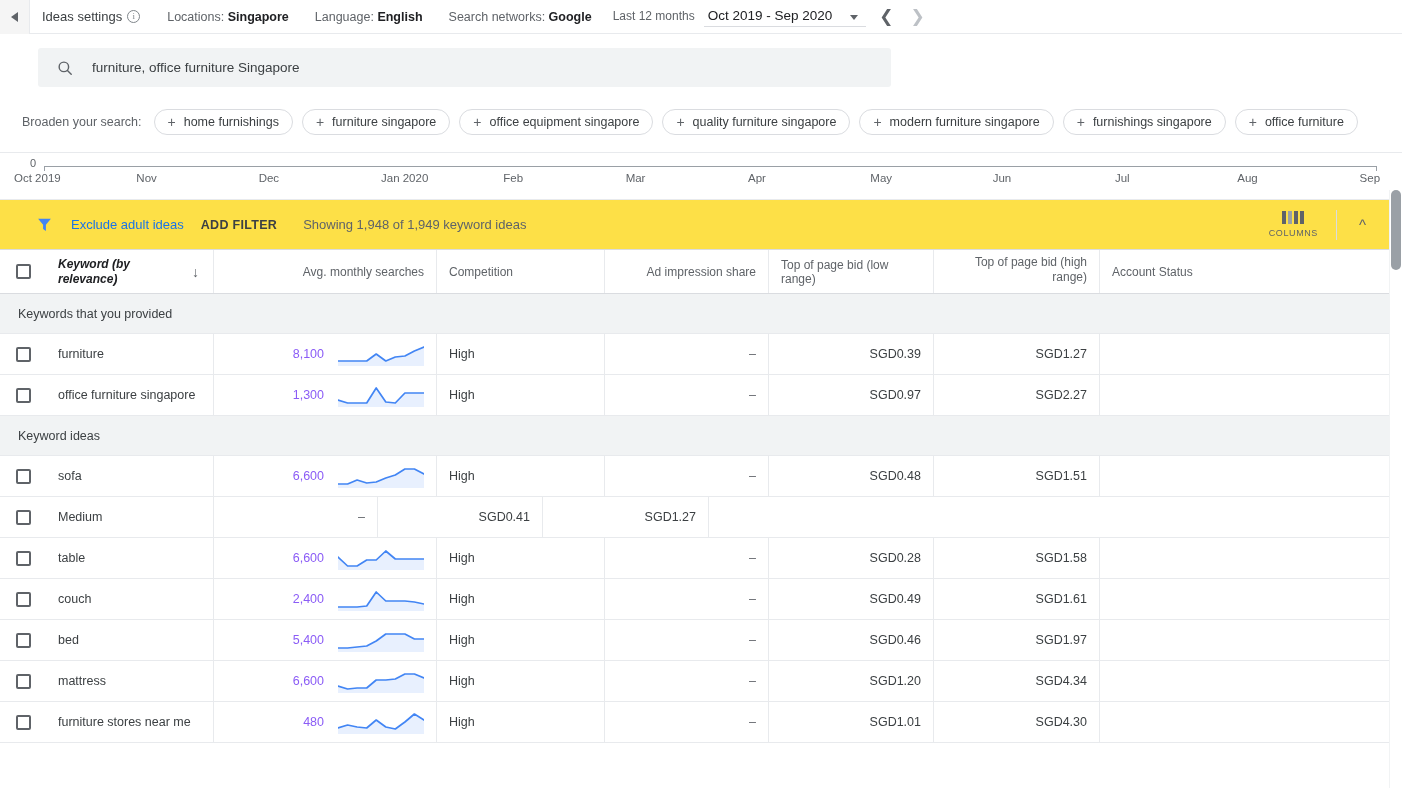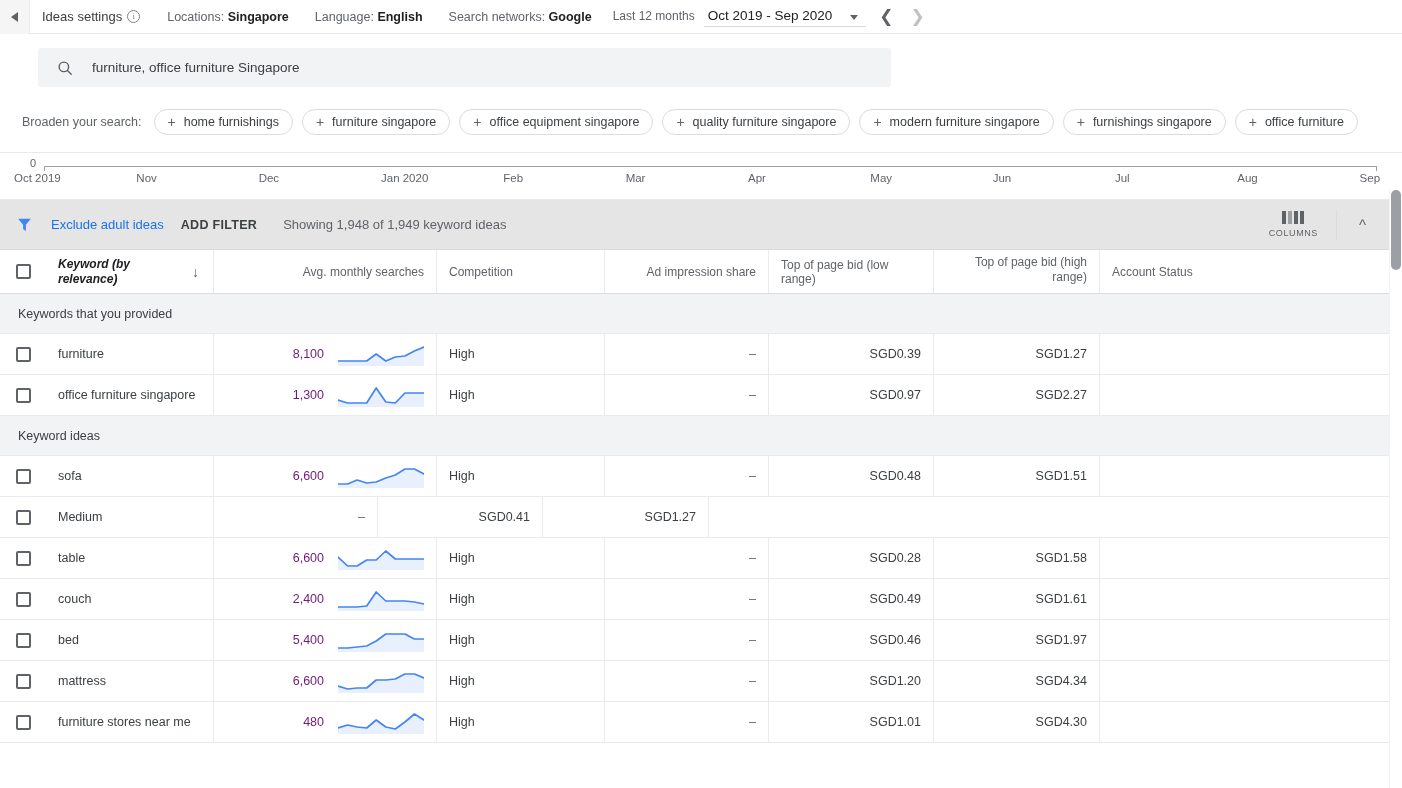--- a/index.html
+++ b/index.html
@@ -101,21 +101,21 @@
   .chart-months {
     position: absolute; left: 14px; right: 22px; top: 19px;
     display: flex; font-size: 11.5px; color: #5f6368;
   }
   .chart-months span { flex: 1 1 0; text-align: left; }
   .chart-months span:last-child { text-align: right; flex: 0 0 auto; }
 
   
   .filter-bar {
     height: 49px; display: flex; align-items: center;
-    padding-left: 16px; background: #e5e5e5;
+    padding-left: 36px; background: #fde047;
   }
   .funnel { width: 17px; height: 17px; margin-right: 18px; }
   .flt-link { color: #1a73e8; font-size: 13px; cursor: pointer; margin-right: 17px; }
   .flt-add { color: #3c4043; font-size: 12.5px; font-weight: 700; cursor: pointer; letter-spacing: .3px; }
   .flt-show { color: #5f6368; font-size: 13px; margin-left: 26px; }
   .filter-right {
     margin-left: auto; display: flex; align-items: center;
     padding-right: 18px; gap: 0;
   }
   .columns-btn {
@@ -156,21 +156,21 @@
     width: 15px; height: 15px; border: 2px solid #5f6368;
     border-radius: 2px; cursor: pointer; background: #fff;
   }
   .group-row {
     height: 40px; background: #f1f3f4; display: flex; align-items: center;
     padding-left: 18px; font-size: 12.5px; color: #3c4043;
     border-bottom: 1px solid #e8eaed;
   }
   .data-row { height: 41px; }
   .spark { width: 86px; height: 24px; margin-left: 14px; flex: 0 0 86px; }
-  .searches-num { font-size: 12.5px; color: #701a75; }
+  .searches-num { font-size: 12.5px; color: #8b5cf6; }
   .dash { color: #5f6368; }
 
   
   .vscroll {
     position: absolute; right: 0; top: 190px; width: 13px; height: 598px;
     background: #fff; border-left: 1px solid #f1f3f4;
   }
   .vthumb {
     position: absolute; right: 1px; top: 0; width: 10px; height: 80px;
     background: #9aa0a6; border-radius: 5px;

